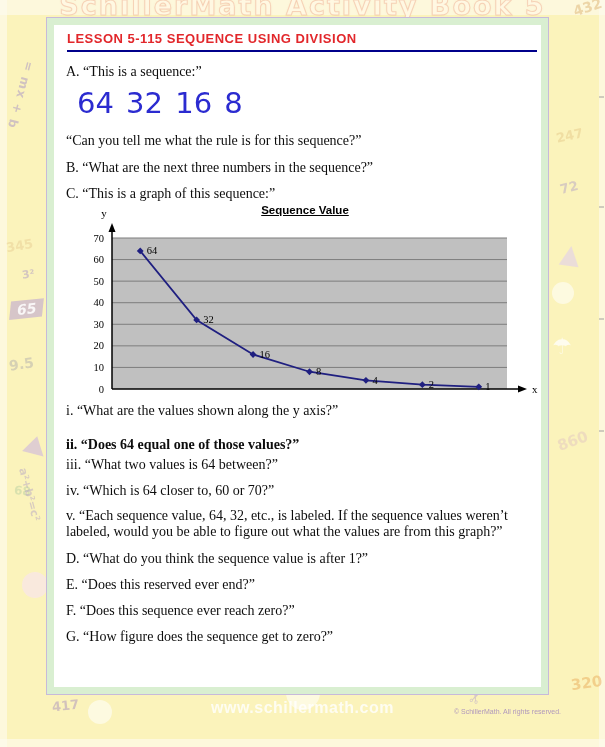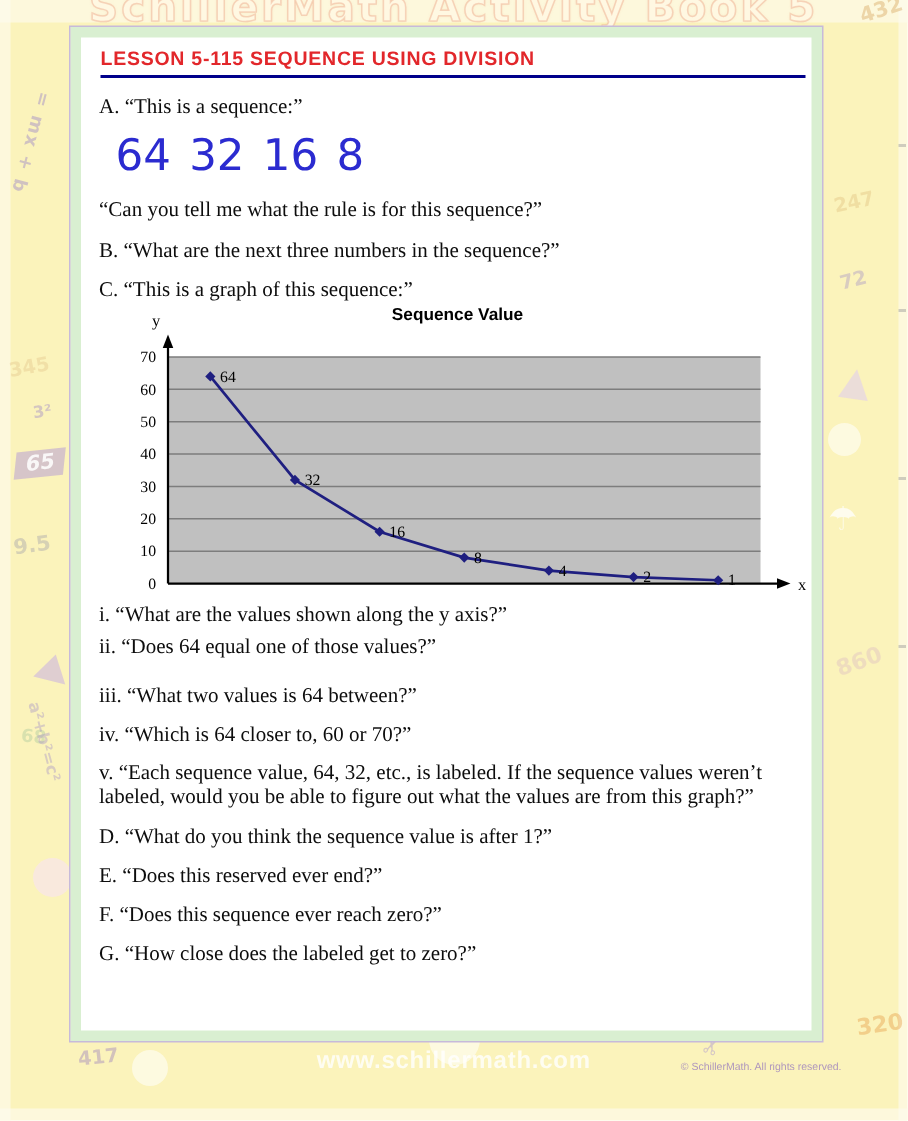--- a/index.html
+++ b/index.html
@@ -57,29 +57,29 @@
   
   .lesson-title{
     position:absolute; left:67px; top:31px; margin:0; z-index:2;
     font-family:"Liberation Sans", sans-serif; font-weight:bold; font-size:13px;
     letter-spacing:.5px; color:#e2272b; white-space:nowrap;
   }
   .title-rule{position:absolute; left:67px; top:50px; width:470px; height:2px; background:#00008b; z-index:2;}
   .t{position:absolute; left:66px; width:478px; margin:0; z-index:2;
      font-size:14px; line-height:15.5px; color:#0d0d0d;}
   .pA{top:64px;} .pRule{top:133px;} .pB{top:160px;} .pC{top:186px;}
-  .pi{top:403px;} .pii{top:424px;} .piii{top:457px;} .piv{top:483px;}
+  .pi{top:403px;} .pii{top:437px;font-weight:bold;} .piii{top:457px;} .piv{top:483px;}
   .pv{top:508px;} .pD{top:551px;} .pE{top:577px;} .pF{top:603px;} .pG{top:629px;}
   .seq{
     position:absolute; left:77px; top:86px; width:486px; text-align:left; z-index:2;
     font-family:"DejaVu Sans", sans-serif; font-size:29px; color:#2b2bd0; word-spacing:3px;
   }
   .chart-title{
     position:absolute; left:70px; top:204px; width:470px; text-align:center; z-index:3;
-    font-family:"Liberation Sans", sans-serif; font-weight:bold; font-size:11.5px; color:#000;
+    font-family:"Liberation Sans", sans-serif; font-weight:bold; font-size:11.5px; color:#000;text-decoration:underline;
   }
   #chart-svg{position:absolute; left:70px; top:202px; z-index:2;}
 
   
   .footer-url{
     position:absolute; left:0; right:0; top:699px; text-align:center; z-index:1;
     font-family:"Liberation Sans", sans-serif; font-weight:bold; font-size:16px;
     color:rgba(255,255,255,.8); letter-spacing:.5px;
   }
   .footer-copy{
@@ -178,17 +178,17 @@
     </svg>
 
   <p class="t pi">i. “What are the values shown along the y axis?”</p>
   <p class="t pii">ii. “Does 64 equal one of those values?”</p>
   <p class="t piii">iii. “What two values is 64 between?”</p>
   <p class="t piv">iv. “Which is 64 closer to, 60 or 70?”</p>
   <p class="t pv">v. “Each sequence value, 64, 32, etc., is labeled. If the sequence values weren’t labeled, would you be able to figure out what the values are from this graph?”</p>
   <p class="t pD">D. “What do you think the sequence value is after 1?”</p>
   <p class="t pE">E. “Does this reserved ever end?”</p>
   <p class="t pF">F. “Does this sequence ever reach zero?”</p>
-  <p class="t pG">G. “How close does the labeled get to zero?”</p>
+  <p class="t pG">G. “How figure does the sequence get to zero?”</p>
 
   <div class="footer-url">www.schillermath.com</div>
   <div class="footer-copy">© SchillerMath. All rights reserved.</div>
 </div>
 
 </body></html>

